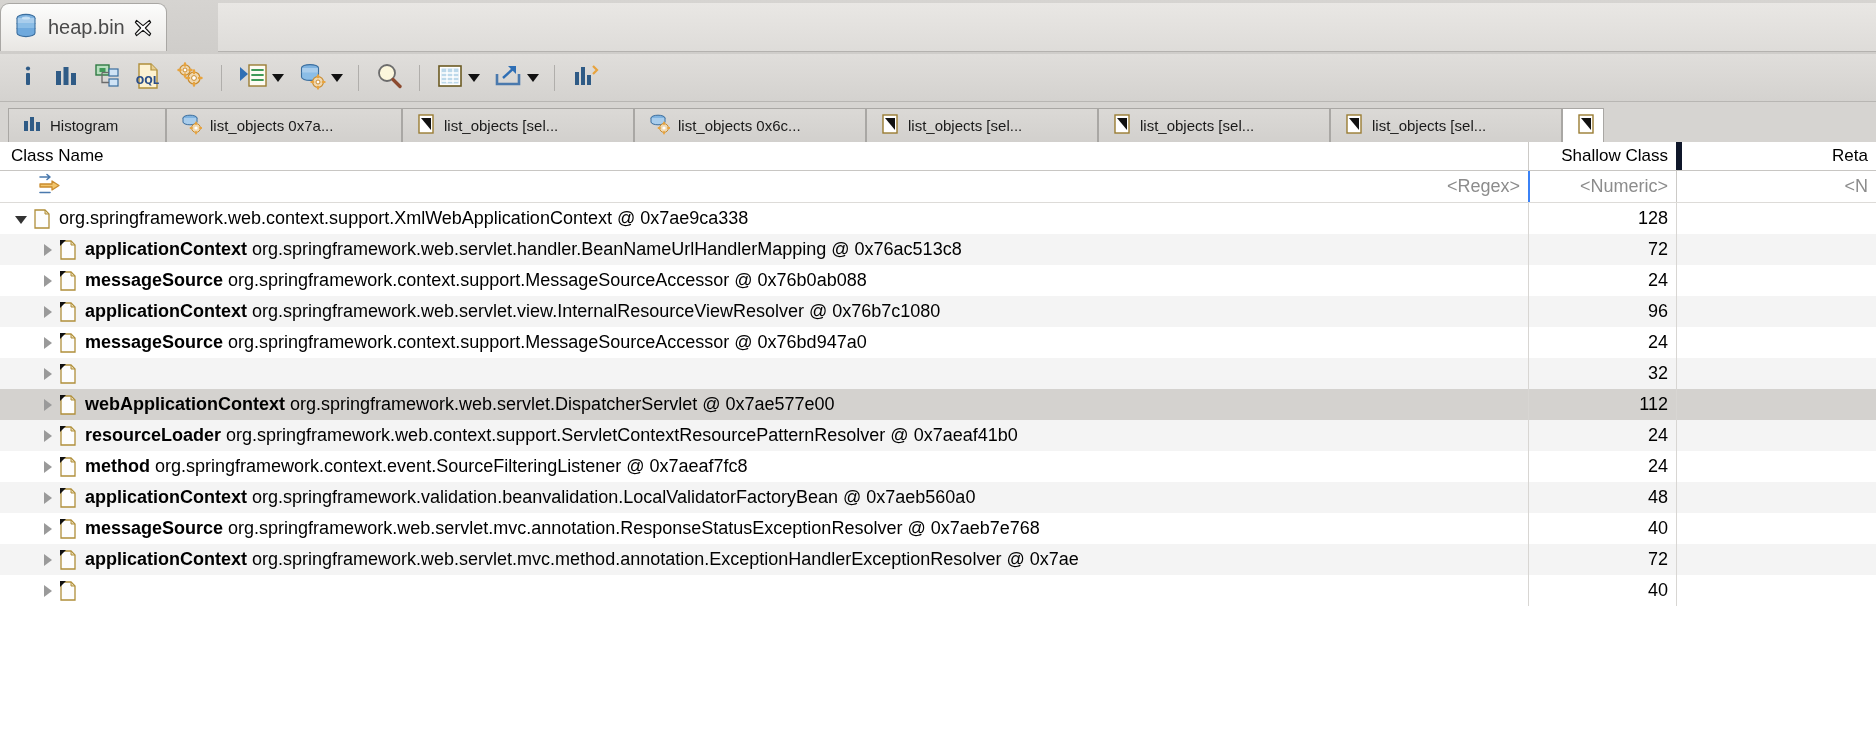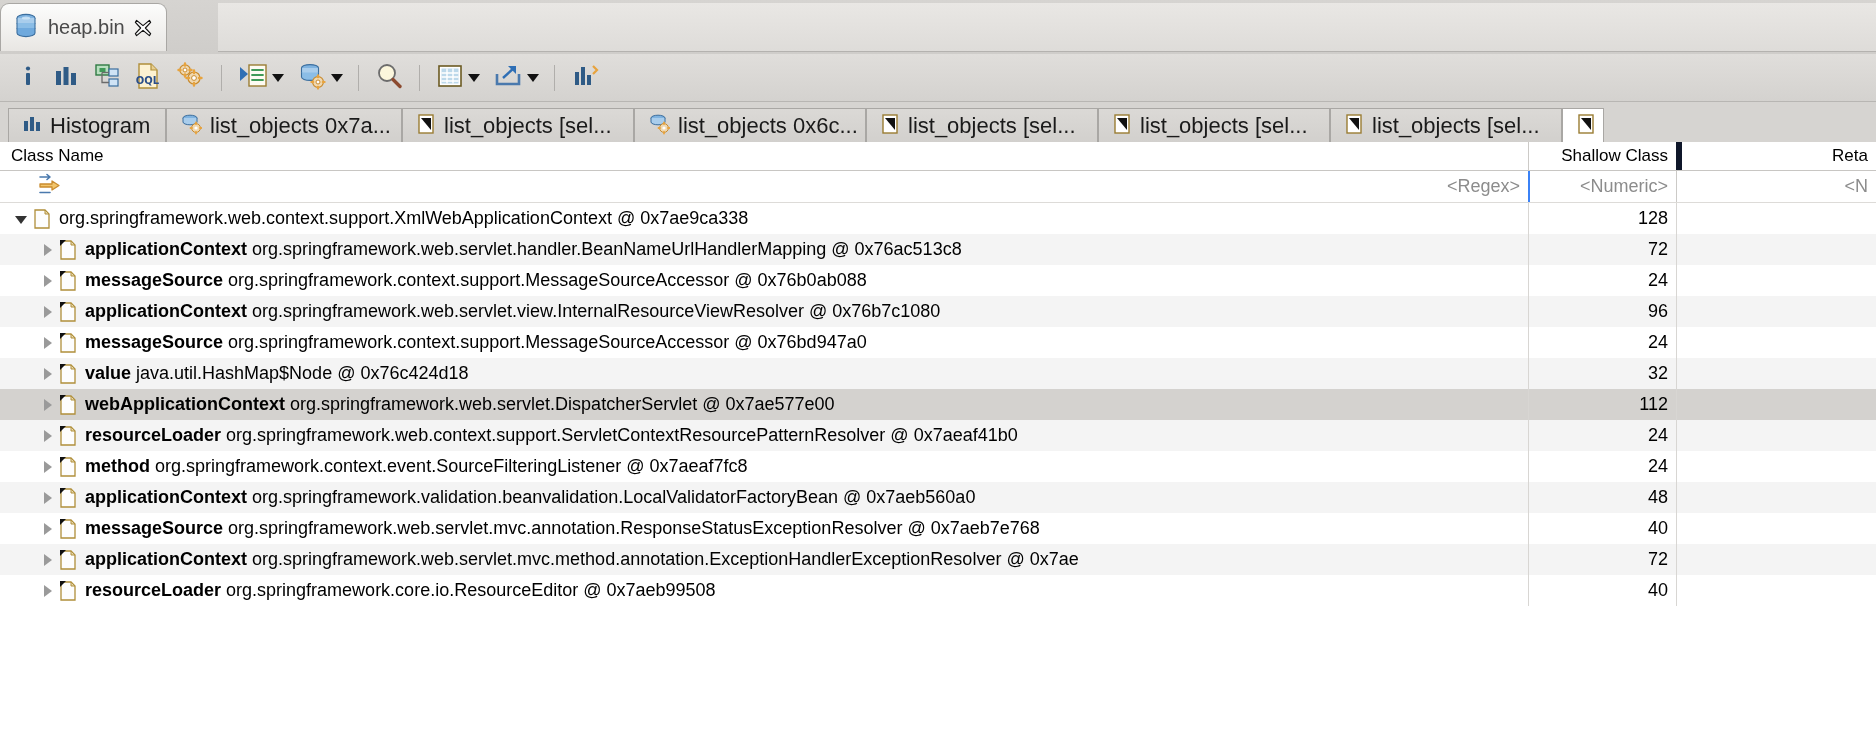--- a/index.html
+++ b/index.html
@@ -114,21 +114,21 @@
     border-bottom: none;
     box-sizing: border-box;
     white-space: nowrap;
     flex: 0 0 auto;
   }
   .vtab.active {
     background: #ffffff;
     border-color: #a9a7a4;
   }
   .vtab-label {
-    font-size: 22px;
+    font-size: 15px;
     color: #1a1a1a;
   }
 
   
   .table-wrap {
     position: relative;
     background: #ffffff;
     height: 603px;
     overflow: hidden;
   }
@@ -642,21 +642,20 @@
             <span class="twisty">
               <svg width="14" height="14" viewBox="0 0 14 14">
                 <path d="M4 1 L12 7 L4 13 Z" fill="#9a9a9a"></path>
               </svg>
             </span>
             <span class="objicon"><svg width="20" height="22" viewBox="0 0 20 22">
                 <path d="M3 2 H13 L17 6 V20 H3 Z" fill="#fdfdfd" stroke="#b08f3a" stroke-width="1.3"></path>
                 <path d="M13 2 V6 H17 Z" fill="#e8d9ad" stroke="#b08f3a" stroke-width="1"></path>
                 <path d="M2 1 L8 1 L2 7 Z" fill="#111111"></path>
               </svg></span>
-            <span class="lbl"><span class="fieldname">value </span>java.util.HashMap$Node @ 0x76c424d18</span>
           </div>
           <div class="cell col-shallow">32</div>
           <div class="cell col-retained"></div>
         </div>
         <div class="row selected">
           <div class="cell col-class">
             <span class="indent-2"></span>
             <span class="twisty">
               <svg width="14" height="14" viewBox="0 0 14 14">
                 <path d="M4 1 L12 7 L4 13 Z" fill="#9a9a9a"></path>
@@ -768,20 +767,19 @@
             <span class="twisty">
               <svg width="14" height="14" viewBox="0 0 14 14">
                 <path d="M4 1 L12 7 L4 13 Z" fill="#9a9a9a"></path>
               </svg>
             </span>
             <span class="objicon"><svg width="20" height="22" viewBox="0 0 20 22">
                 <path d="M3 2 H13 L17 6 V20 H3 Z" fill="#fdfdfd" stroke="#b08f3a" stroke-width="1.3"></path>
                 <path d="M13 2 V6 H17 Z" fill="#e8d9ad" stroke="#b08f3a" stroke-width="1"></path>
                 <path d="M2 1 L8 1 L2 7 Z" fill="#111111"></path>
               </svg></span>
-            <span class="lbl"><span class="fieldname">resourceLoader </span>org.springframework.core.io.ResourceEditor @ 0x7aeb99508</span>
           </div>
           <div class="cell col-shallow">40</div>
           <div class="cell col-retained"></div>
         </div>
       </div>
   </div>
 </div>
 
 </body></html>

